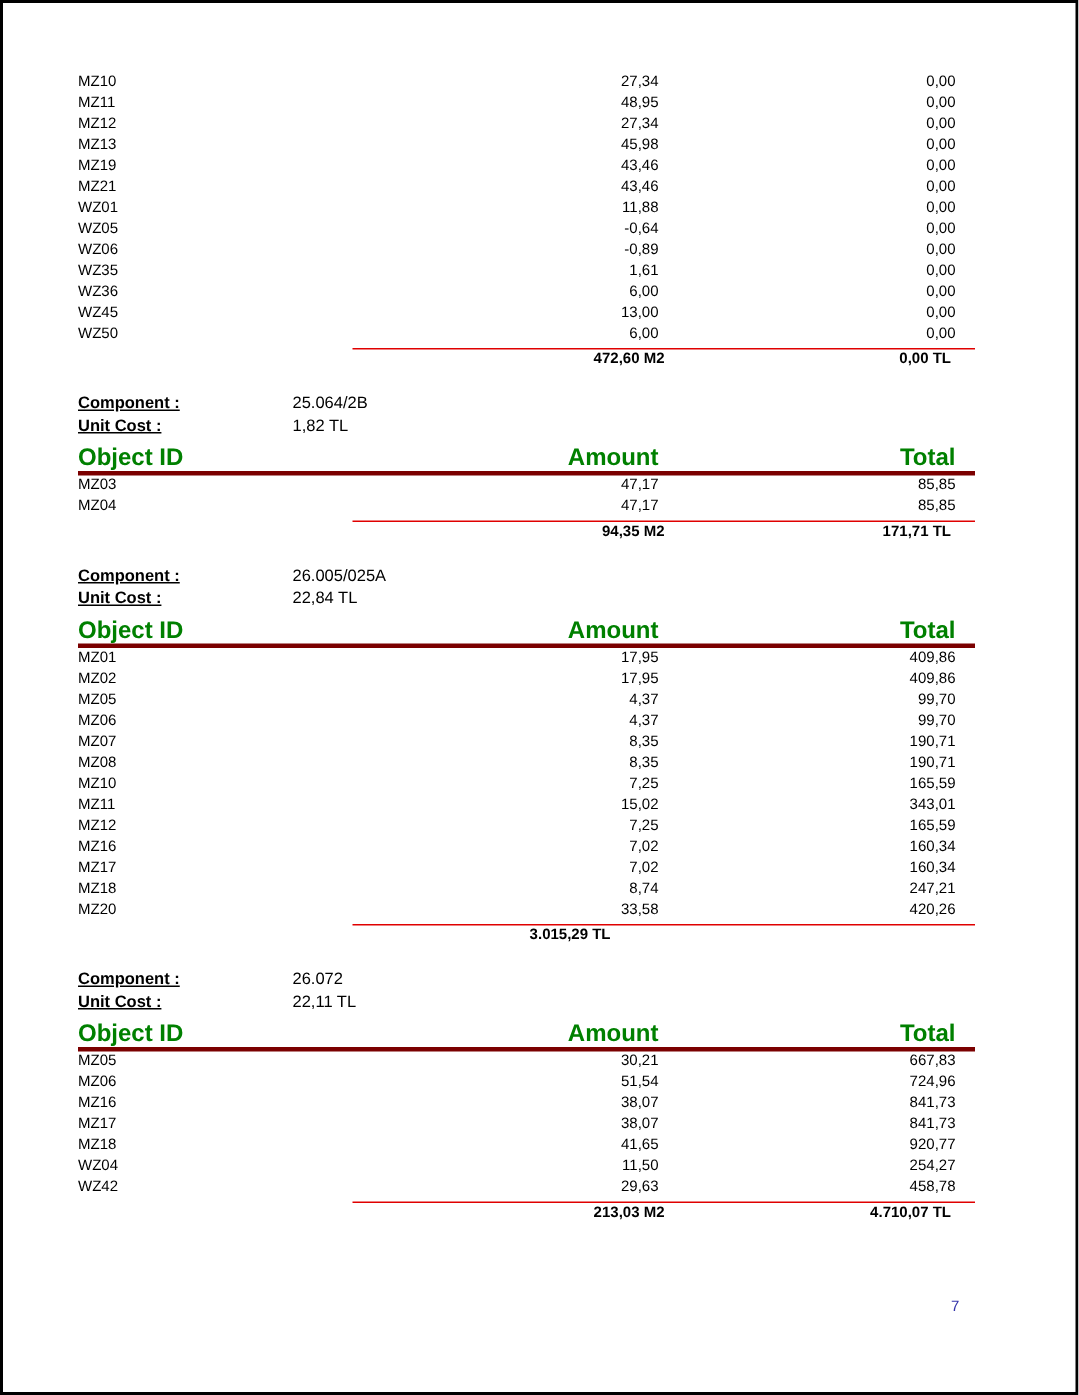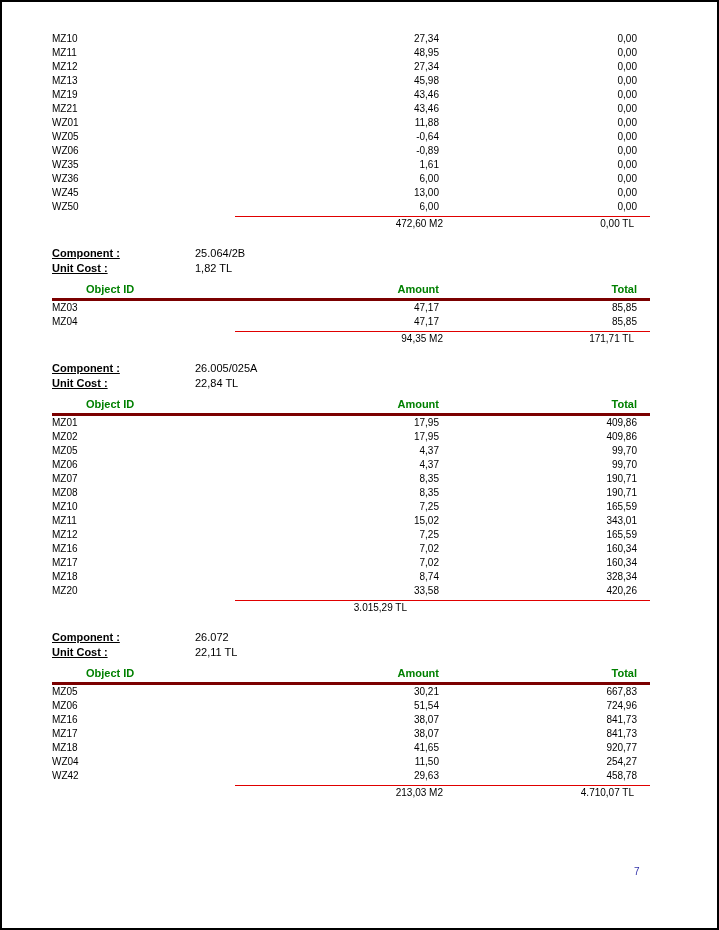--- a/index.html
+++ b/index.html
@@ -8,44 +8,44 @@
     width:719px; height:930px;
     box-sizing:border-box;
     border:2px solid #000;
     background:#fff;
     font-family:"Liberation Sans","DejaVu Sans",sans-serif;
     color:#000;
     overflow:hidden;
   }
   .content {
     position:absolute;
-    left:50px; top:30px;
+    left:50px; top:46px;
     width:598px;
   }
   .section { margin-top:15px; }
   .section.first { margin-top:0; }
 
   
   .comp-line { font-size:11px; line-height:15px; white-space:nowrap; }
   .comp-label { display:inline-block; width:143px; font-weight:bold;text-decoration:underline; }
   .comp-value { font-weight:normal; }
 
   
-  .thead { display:flex; margin-top:7px; font-size:11px; font-weight:bold; color:#008000; line-height:13px;margin-left:34px; }
+  .thead { display:flex; margin-top:7px; font-size:16px; font-weight:bold; color:#008000; line-height:13px; }
   .thead-line { border-top:3px solid #7b0000; margin-top:2px; }
 
   
   .trow { display:flex; height:14px; font-size:10px; line-height:14px; }
   .c1 { width:160px; text-align:left; }
   .c2 { flex:1; text-align:right; }
   .c3 { width:211px; text-align:right; padding-right:13px; box-sizing:border-box; }
 
   
   .sum-line { border-top:1px solid #e00000; margin-left:183px; margin-top:2px; }
-  .sum-row { display:flex; height:14px; font-size:10px; line-height:14px; font-weight:normal; }
+  .sum-row { display:flex; height:14px; font-size:10px; line-height:14px; font-weight:bold; }
   .sum-row .c2 { margin-right:-4px; }
   .sum-row .c3 { padding-right:16px; }
 
   .page-number {
     position:absolute;
     left:632px; top:864px;
     font-size:10px;
     color:#3333aa;
   }
 </style>
@@ -229,21 +229,21 @@
             <span class="c3">160,34</span>
           </div>
           <div class="trow">
             <span class="c1">MZ17</span>
             <span class="c2">7,02</span>
             <span class="c3">160,34</span>
           </div>
           <div class="trow">
             <span class="c1">MZ18</span>
             <span class="c2">8,74</span>
-            <span class="c3">328,34</span>
+            <span class="c3">247,21</span>
           </div>
           <div class="trow">
             <span class="c1">MZ20</span>
             <span class="c2">33,58</span>
             <span class="c3">420,26</span>
           </div>
         </div>
       <div class="sum-line"></div>
       <div class="sum-row">
         <span class="c1"></span>

